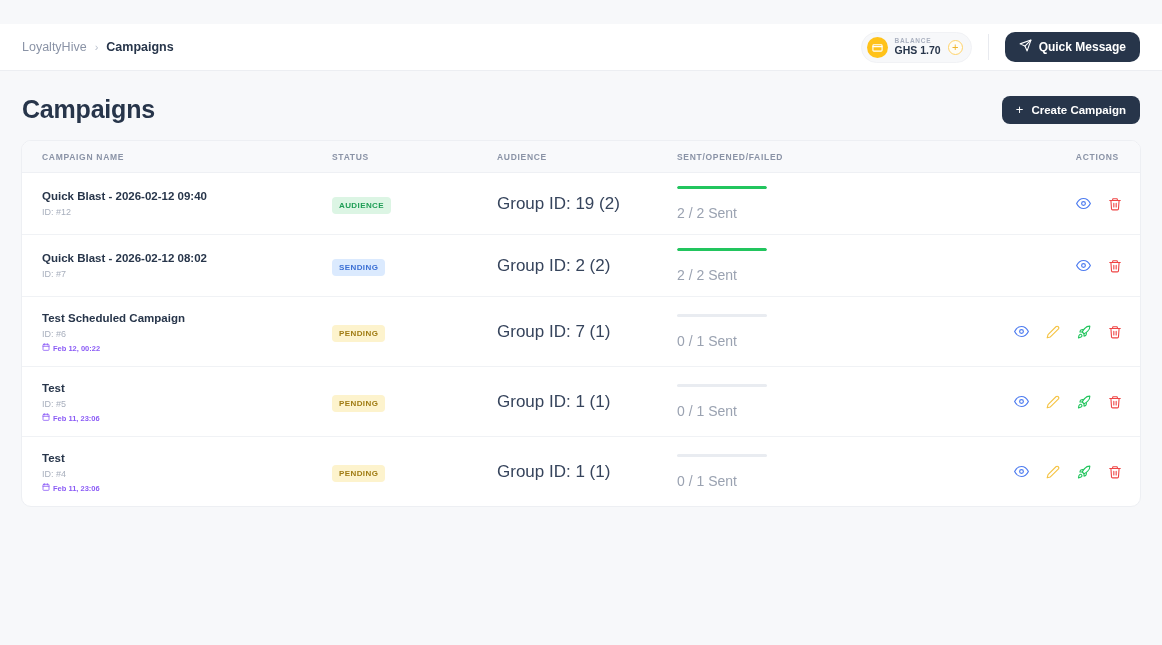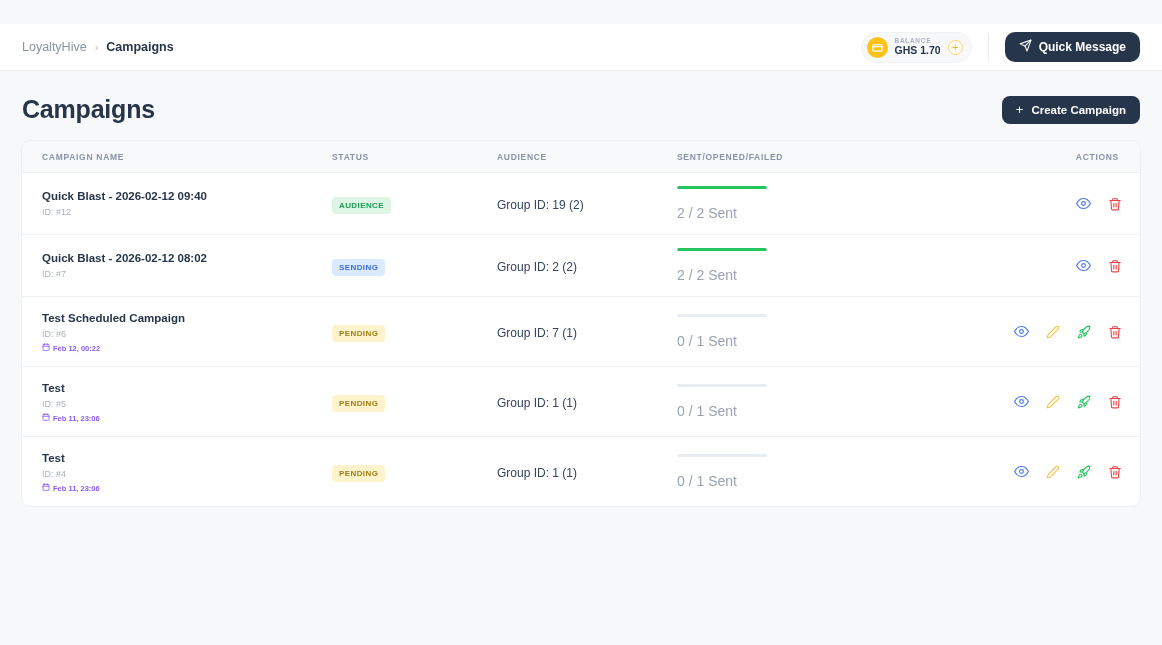--- a/index.html
+++ b/index.html
@@ -125,21 +125,21 @@
   .badge {
     display: inline-block;
     font-size: 8px; font-weight: bold; letter-spacing: 0.4px;
     border-radius: 4px;
     padding: 4px 7px;
   }
   .badge.completed { background: #dcf5e4; color: #1f9d55; }
   .badge.sending   { background: #dbeafe; color: #3b6fd4; }
   .badge.pending   { background: #fdf3cd; color: #a07c13; }
 
-  .aud-text { font-size: 12px; color: #36445c; }
+  .aud-text { font-size: 17px; color: #36445c; }
 
   .prog-wrap { width: 90px; }
   .prog-track {
     height: 3px; width: 90px;
     background: #e9ecf1; border-radius: 2px; overflow: hidden;
   }
   .prog-fill { height: 100%; background: #22c55e; border-radius: 2px; }
   .prog-label { font-size: 14px; color: #9aa2b1; margin-top: 16px; }
 
   td.c-act { padding-right: 18px; }

